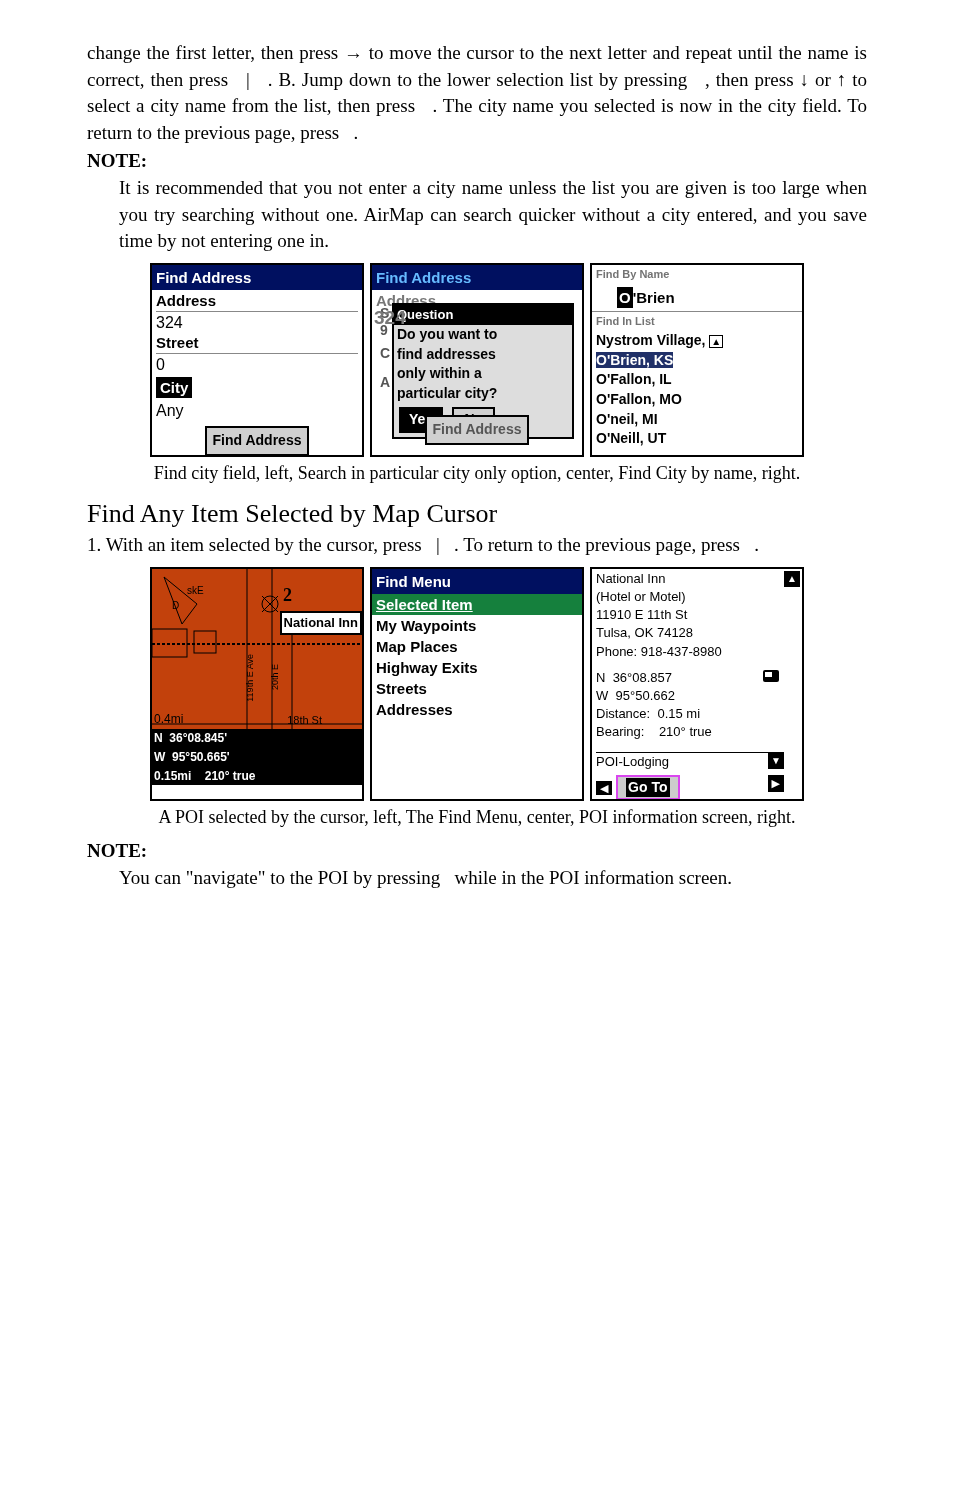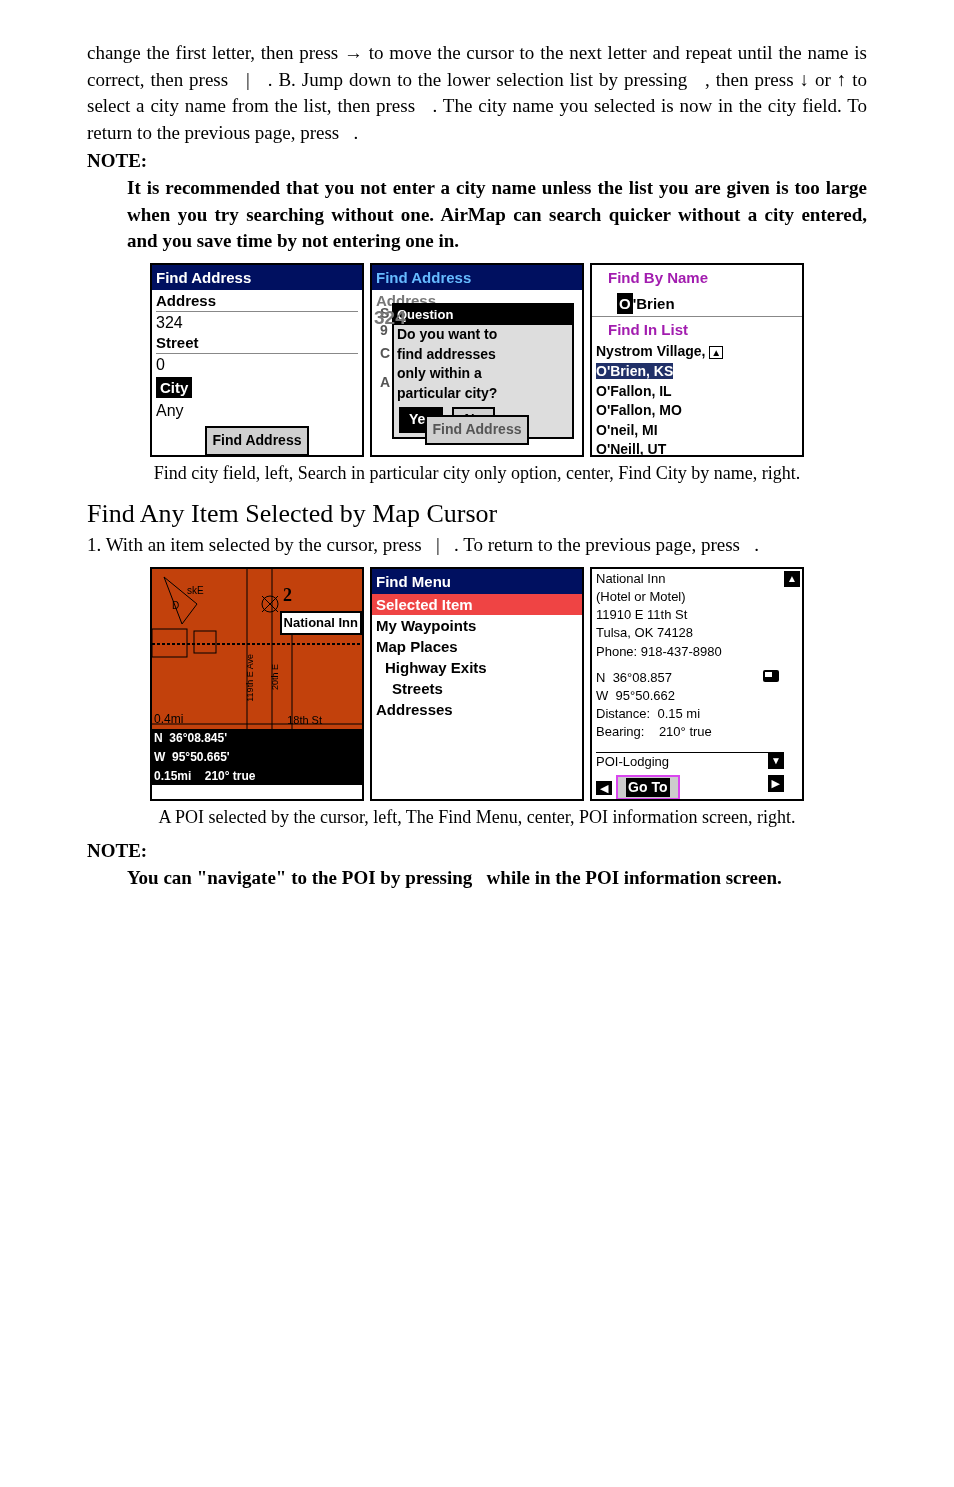--- a/index.html
+++ b/index.html
@@ -7,35 +7,35 @@
     font-size: 19px;
     line-height: 1.4;
     color: #000;
     background: #fff;
     max-width: 780px;
     margin: 40px auto;
     padding: 0 30px 40px 30px;
   }
   p.body-par { margin: 0 0 2px 0; text-align: justify; }
   .note-label { font-weight: bold; margin: 2px 0 0 0; }
-  .note-body  { margin: 0 0 8px 40px; text-align: justify; font-weight: bold; }
+  .note-body  { margin: 0 0 8px 32px; text-align: justify; }
   h2.section  { font-family: "Times New Roman", serif; font-size: 26px; font-weight: normal; margin: 10px 0 0px 0; }
   .caption    { font-family: "Times New Roman", serif; font-size: 18px; text-align: center; margin: 4px 0 8px 0; }
 
   .panels-row { display: flex; justify-content: center; gap: 6px; margin: 8px 0 2px 0; }
   .lcd {
     width: 210px; height: 190px;
     border: 2px solid #000;
     background: #fff;
     font-family: Arial, Helvetica, sans-serif;
     overflow: hidden;
     position: relative;
   }
   .lcd .title-inv { background:#001060; color:#fff; font-weight:bold; font-size:15px; padding:2px 4px; }
-  .lcd .title-w   { color:#a21caf; font-weight:bold; font-size:15px; padding:2px 16px; }
+  .lcd .title-w   { color:#737373; font-weight:bold; font-size:11px; padding:2px 4px; }
   .lcd .field     { padding:0 4px; }
   .lcd .label     { font-weight:bold; font-size:15px; }
   .lcd .value     { font-size:16px; border-top:1px solid #888; height:20px; }
   .lcd .inv       { background:#000; color:#fff; display:inline-block; padding:0 2px; font-weight:bold; }
   .lcd .btn       { display:inline-block; border:2px solid #000; background:#d0d0d0; font-weight:bold; font-size:14px; padding:3px 6px; margin:6px auto; text-align:center; }
   .lcd .btn.inv   { background:#000; color:#fff; }
   .lcd .list-line { font-size:14px; font-weight:bold; padding:0 4px; white-space:nowrap; }
   .lcd .list-line .sel { background:#203068; color:#fff; }
 
   
@@ -150,25 +150,25 @@
     <div class="status-inv">
       <span>W</span>&nbsp;&nbsp;<span>95°50.665'</span>
     </div>
     <div class="status-inv">
       <span>0.15mi</span>&nbsp;&nbsp;&nbsp;&nbsp;<span>210° true</span>
     </div>
   </div>
 
   <div class="lcd">
     <div class="title-inv">Find Menu</div>
-    <div class="label" style="background:#ef4444; color:#fff; padding:0 4px;">Selected Item</div>
+    <div class="label" style="background:#15803d; color:#fff; padding:0 4px;text-decoration:underline;">Selected Item</div>
     <div class="label" style="padding:0 4px;">My Waypoints</div>
     <div class="label" style="padding:0 4px;">Map Places</div>
-    <div class="label" style="padding:0 13px;">Highway Exits</div>
-    <div class="label" style="padding:0 20px;">Streets</div>
+    <div class="label" style="padding:0 4px;">Highway Exits</div>
+    <div class="label" style="padding:0 4px;">Streets</div>
     <div class="label" style="padding:0 4px;">Addresses</div>
   </div>
 
   <div class="lcd" style="font-size:13px;">
     <div style="position:absolute; right:2px; top:2px; width:14px; border:1px solid #000; text-align:center; font-size:10px; background:#000; color:#fff;">▲</div>
     <div style="padding:1px 18px 0 4px;">
       <div>National Inn</div>
       <div>(Hotel or Motel)</div>
       <div>11910 E 11th St</div>
       <div>Tulsa, OK 74128</div>

